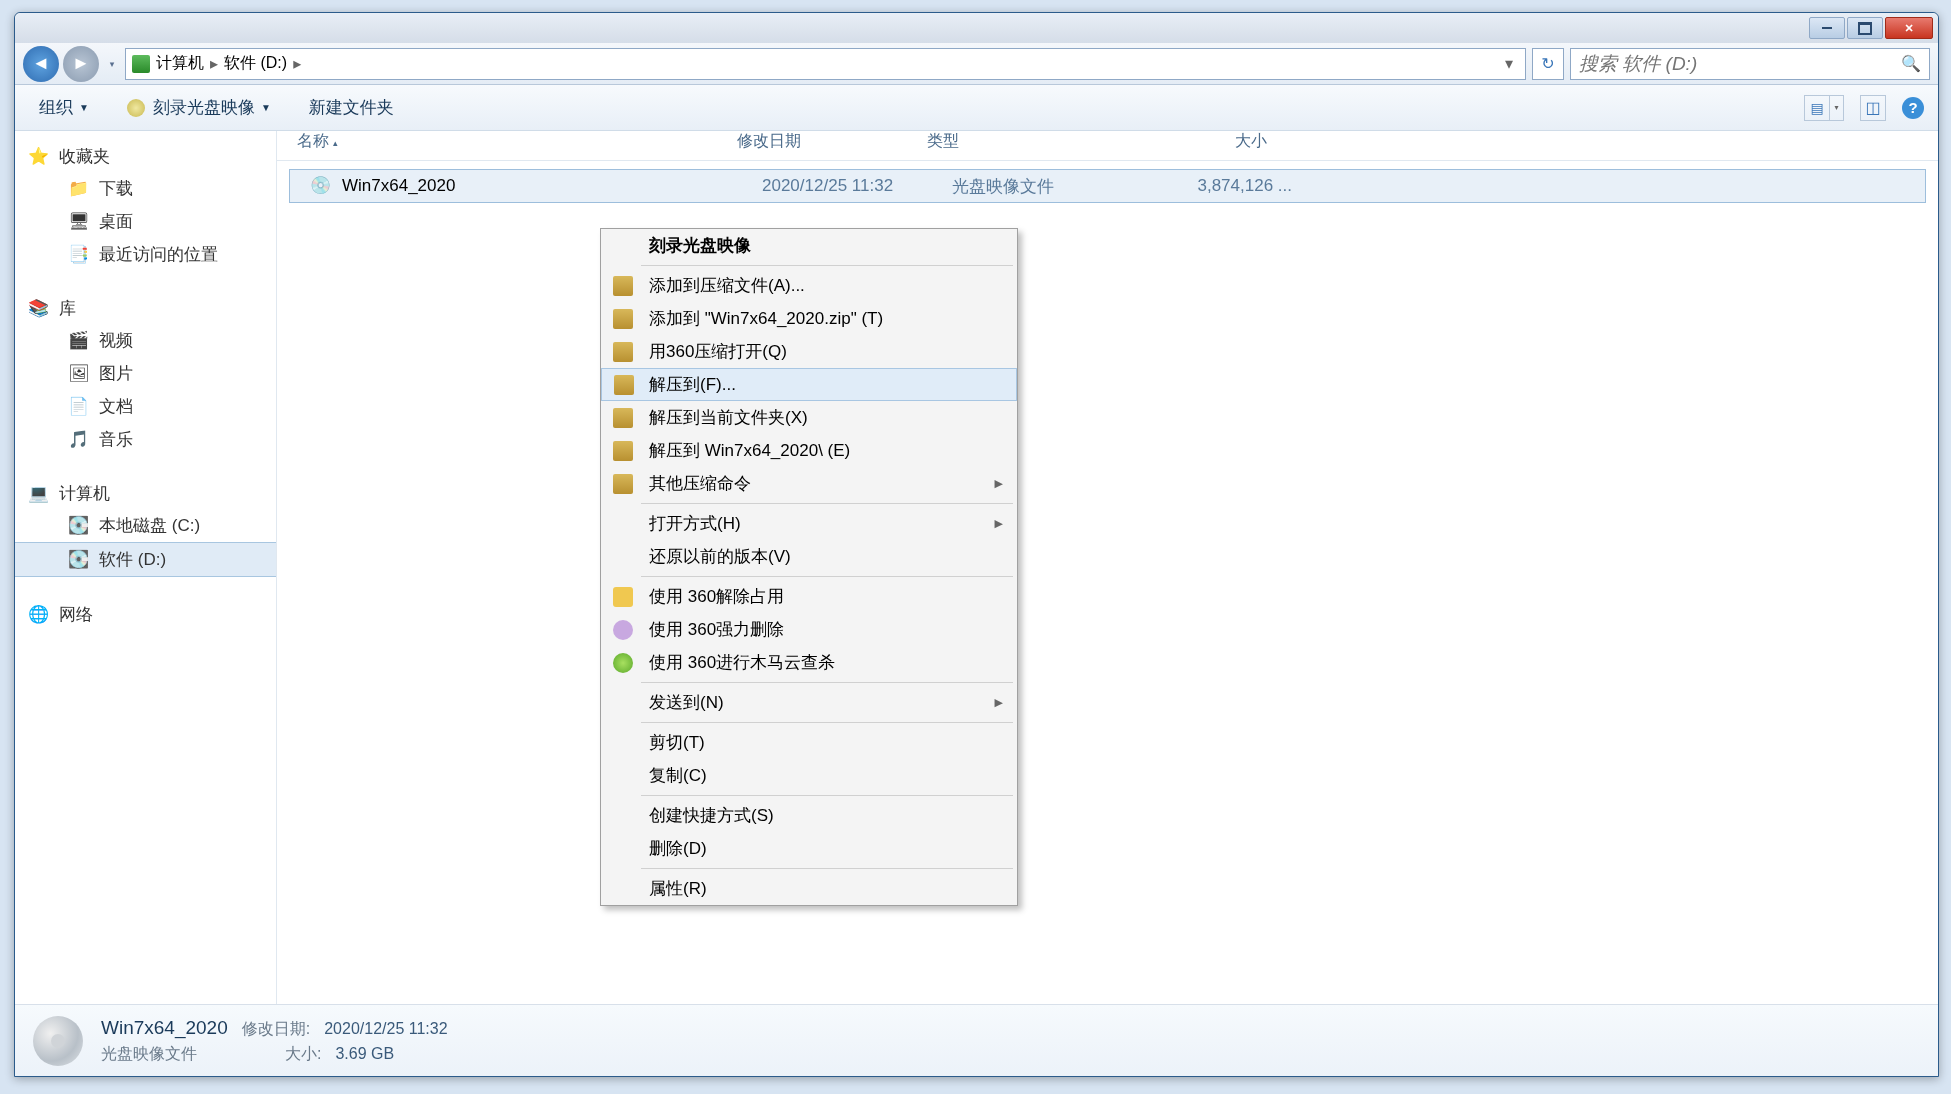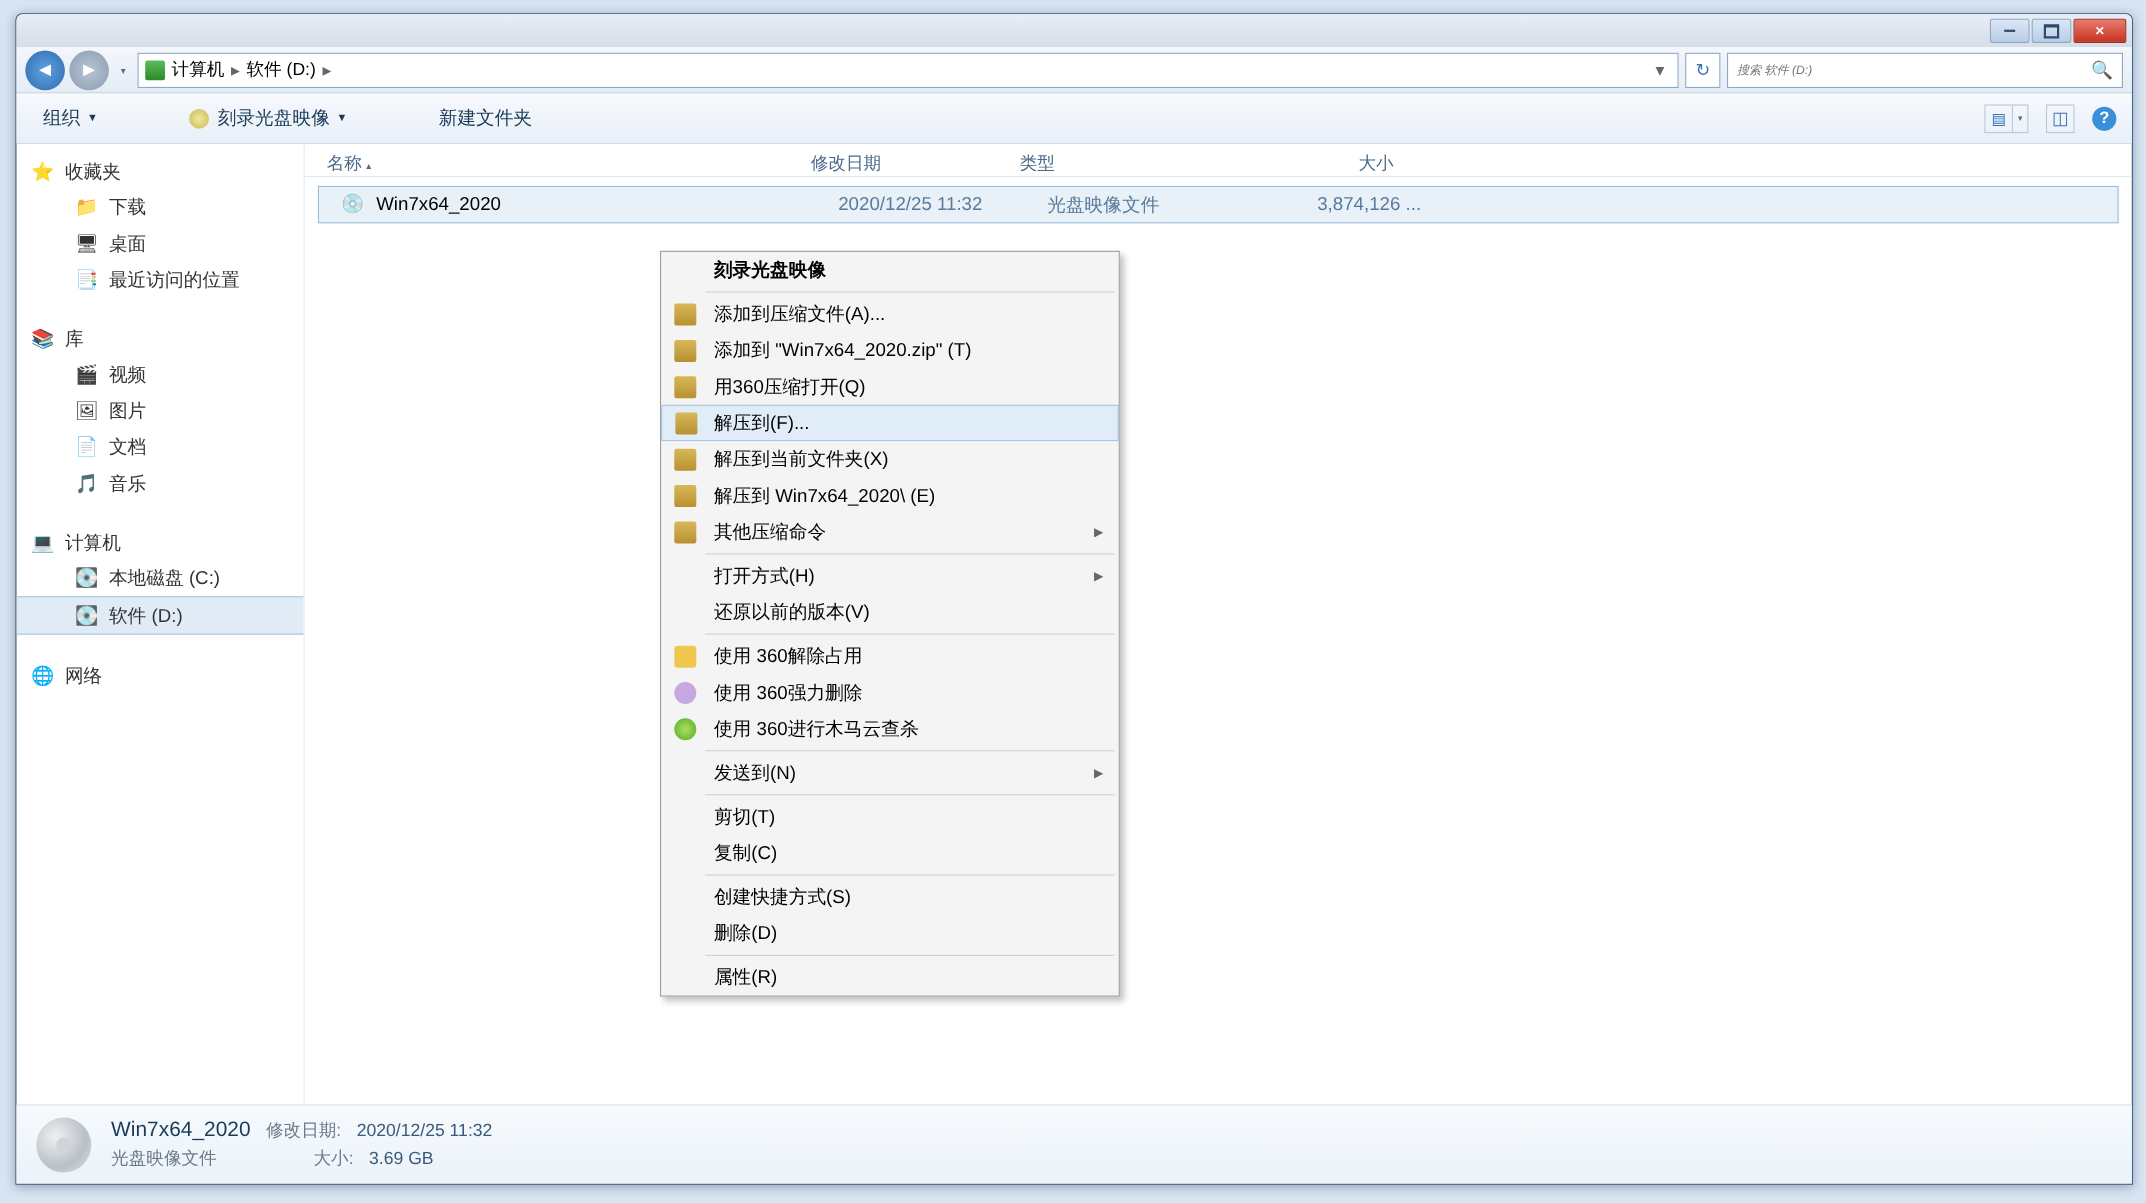--- a/index.html
+++ b/index.html
@@ -43,30 +43,30 @@
     .nav-fwd { background: radial-gradient(#b8c5d4,#8a9bb0); margin-right:6px; }
     .nav-drop { width:14px; height:30px; display:flex; align-items:center; justify-content:center; }
     .nav-drop::after { content:'▾'; color:#5a7090; font-size:9px; }
     .addrbar { flex:1; height:32px; background:#fff; border:1px solid #8fa8c6; margin: 0 6px; display:flex; align-items:center; padding:0 6px; }
     .addr-icon { width:18px; height:18px; background: linear-gradient(#5dbb5d,#2a8a2a); border-radius:2px; margin-right:6px; }
     .addr-sep { margin: 0 6px; color:#666; }
     .addr-dd { margin-left:auto; padding:0 6px; color:#666; }
     .refresh-btn { width:32px; height:32px; border:1px solid #8fa8c6; background:#fff; display:flex; align-items:center; justify-content:center; margin-right:6px; }
     .refresh-btn::after { content:'↻'; color:#3a76b8; font-size:16px; }
     .searchbox { width:360px; height:32px; background:#fff; border:1px solid #8fa8c6; display:flex; align-items:center; padding:0 8px; }
-    .searchbox input { border:none; flex:1; font-style:italic; color:#8b5cf6; outline:none; font-size:11px; }
+    .searchbox input { border:none; flex:1; font-style:italic; color:#8b5cf6; outline:none; font-size:19px; }
     .search-icon { color:#3a76b8; font-size:16px; }
     
     .toolbar {
       height: 46px;
       background: linear-gradient(#f7fafd,#e8eff7);
       border-bottom: 1px solid #d0dce8;
       display:flex; align-items:center;
       padding: 0 14px;
-      font-size: 17px; color:#1a3a5a;gap:45px;
+      font-size: 17px; color:#1a3a5a;
     }
     .tb-item { padding: 6px 10px; display:flex; align-items:center; margin-right:18px; }
     .tb-item .caret { margin-left:6px; font-size:10px; }
     .burn-icon { width:18px; height:18px; border-radius:50%; background: radial-gradient(#f0e8a0,#c8b850); margin-right:8px; }
     .tb-right { margin-left:auto; display:flex; align-items:center; gap:16px; }
     .view-toggle { width:40px; height:26px; border:1px solid #b8c8da; display:flex; }
     .vt-l { flex:1; display:flex; align-items:center; justify-content:center; }
     .vt-l::after { content:'▤'; color:#3a76b8; font-size:14px; }
     .vt-r { width:14px; display:flex; align-items:center; justify-content:center; border-left:1px solid #b8c8da; }
     .vt-r::after { content:'▾'; font-size:8px; color:#666; }
@@ -76,21 +76,21 @@
     
     .body { flex:1; display:flex; overflow:hidden; }
     .sidebar { width:262px; border-right:1px solid #e0e8f0; padding:10px 0; font-size:17px; overflow-y:auto; }
     .sb-group { margin-bottom:22px; }
     .sb-header { padding:4px 14px; display:flex; align-items:center; color:#333; }
     .sb-item { padding:5px 14px 5px 54px; display:flex; align-items:center; color:#333; }
     .sb-item.selected { background:#e0ebf6; border:1px solid #a8c6e0; border-left:none; border-right:none; }
     .sb-icon { width:20px; height:20px; margin-right:10px; display:inline-flex; align-items:center; justify-content:center; flex-shrink:0; }
     
     .main { flex:1; display:flex; flex-direction:column; }
-    .col-headers { height:30px; border-bottom:1px solid #e0e8f0; display:flex; align-items:flex-end; font-size:16px; color:#4a6a8a; padding-left:20px; }
+    .col-headers { height:30px; border-bottom:1px solid #e0e8f0; display:flex; align-items:flex-start; font-size:16px; color:#4a6a8a; padding-left:20px; }
     .ch-name { width:440px; } .ch-date { width:190px; } .ch-type { width:200px; } .ch-size { width:140px; text-align:right; }
     .sort-ind { font-size:9px; margin-left:4px; }
     
     .filelist { flex:1; position:relative; padding-top:8px; }
     .file-row { display:flex; align-items:center; height:34px; padding-left:20px; font-size:17px; background:#e8f0f8; border:1px solid #9dbedc; margin:0 12px; }
     .file-icon { width:22px; height:22px; margin-right:10px; }
     .fr-name { width:420px; } .fr-date { width:190px; color:#5a7a9a; } .fr-type { width:200px; color:#5a7a9a; } .fr-size { width:140px; text-align:right; color:#5a7a9a; }
     
     .ctx-menu {
       position: absolute;

